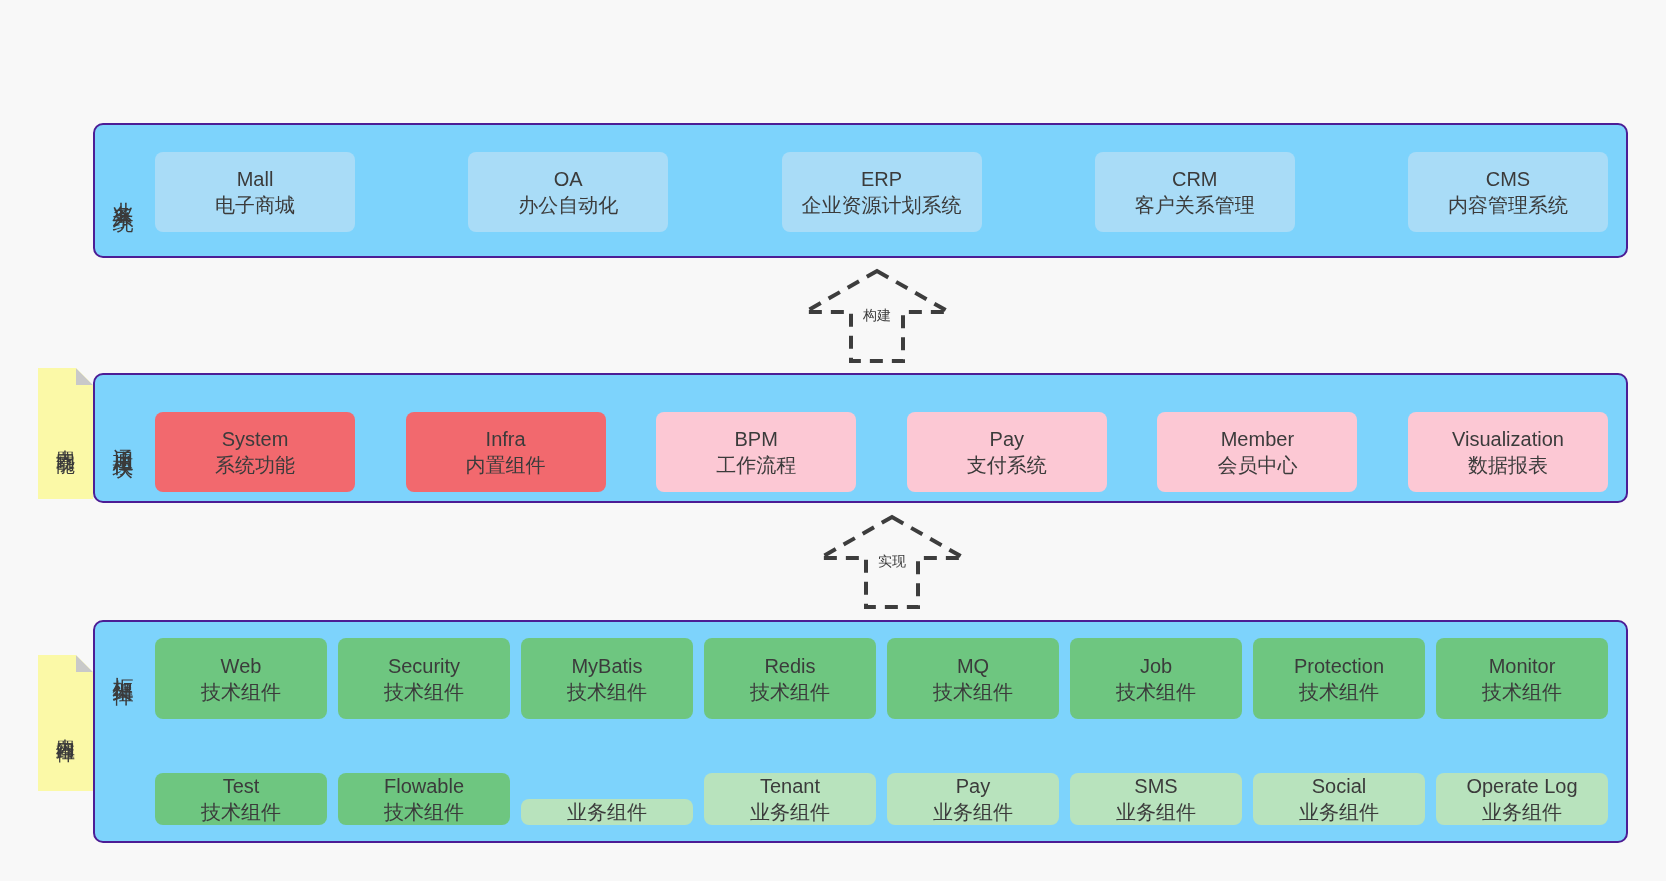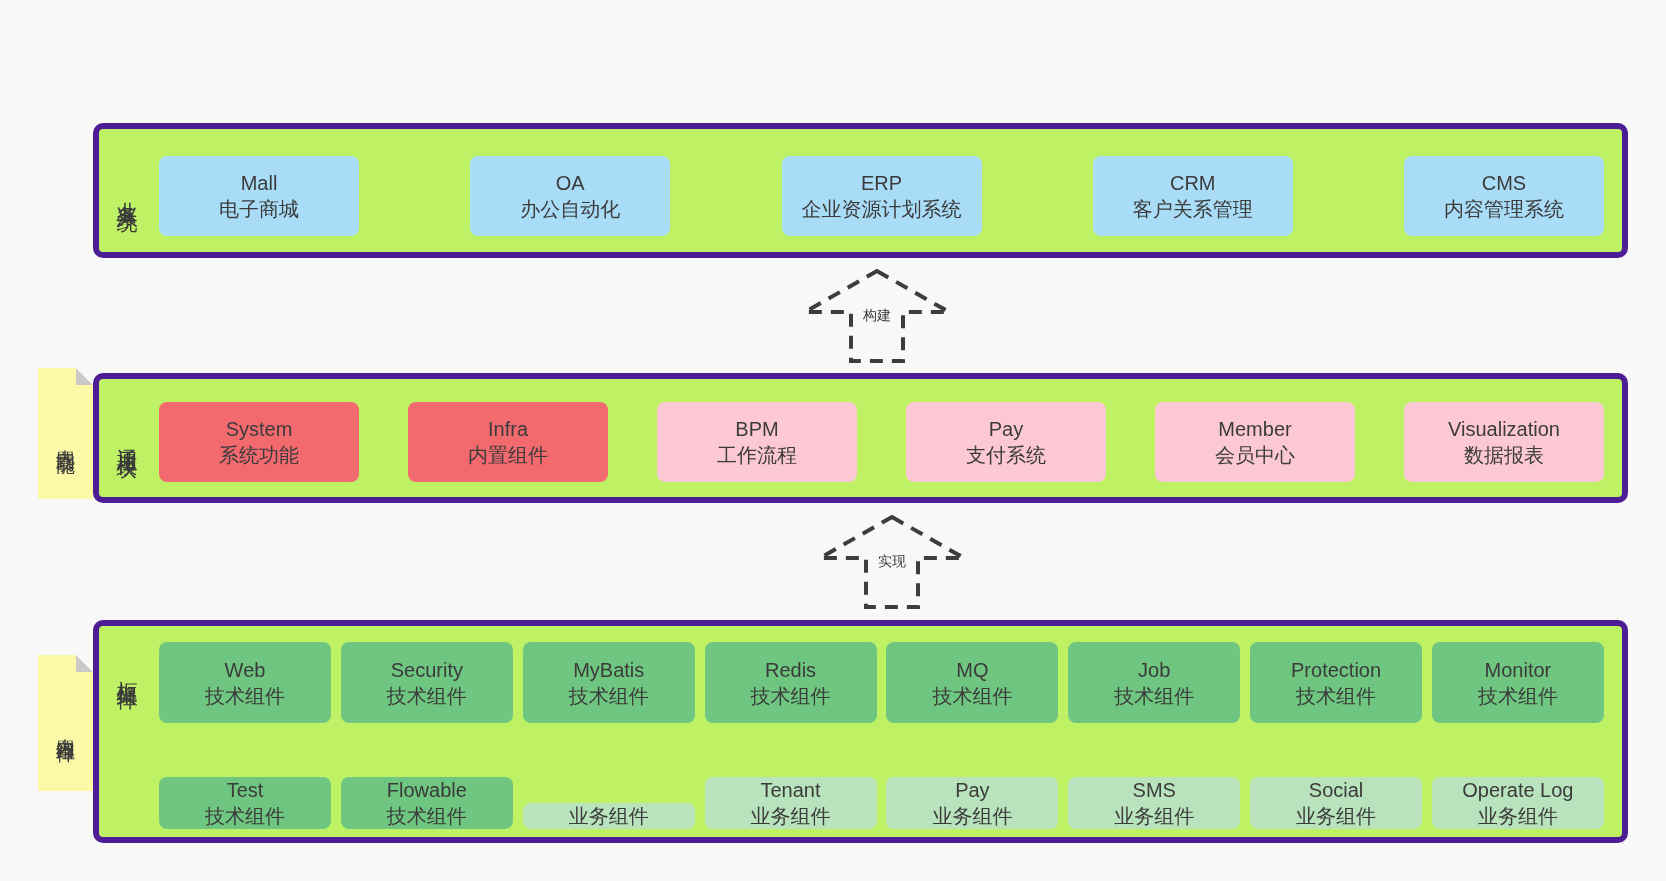--- a/index.html
+++ b/index.html
@@ -4,37 +4,37 @@
 <style>
   html,body{margin:0;padding:0;}
   body{
     width:1666px;height:881px;position:relative;overflow:hidden;
     background:#f8f8f8;
     font-family:"Liberation Sans","DejaVu Sans",sans-serif;
     color:#3b3b3b;
   }
   .band{
     position:absolute;left:93px;width:1535px;box-sizing:border-box;
-    background:#bef264;border:6px solid #4c1d95;border-radius:10px;
+    background:#7dd3fc;border:2px solid #4c1d95;border-radius:10px;
   }
   .band1{top:123px;height:135px;}
   .band2{top:373px;height:130px;}
   .band3{top:620px;height:223px;}
   .band-label{
     position:absolute;left:14px;top:50%;transform:translateY(-50%);
     writing-mode:vertical-rl;text-orientation:upright;
     font-size:21px;letter-spacing:3px;color:#3a3a3a;white-space:nowrap;
   }
   .band3 .band-label{top:38px;transform:none;}
   .boxes-row{
     position:absolute;left:60px;right:18px;
     display:flex;justify-content:space-between;
   }
   .band1 .boxes-row{top:27px;height:80px;}
-  .band2 .boxes-row{top:23px;height:80px;}
+  .band2 .boxes-row{top:37px;height:80px;}
   .band3 .row1{top:16px;height:81px;}
   .band3 .row2{top:122px;height:81px;align-items:flex-end;}
   .box{
     border-radius:8px;display:flex;flex-direction:column;
     align-items:center;justify-content:center;text-align:center;
     font-size:20px;line-height:26px;padding:0 8px;box-sizing:border-box;
   }
   .w200{width:200px;}
   .w150{width:172px;}
   .c-blue{background:#a9dcf7;}

